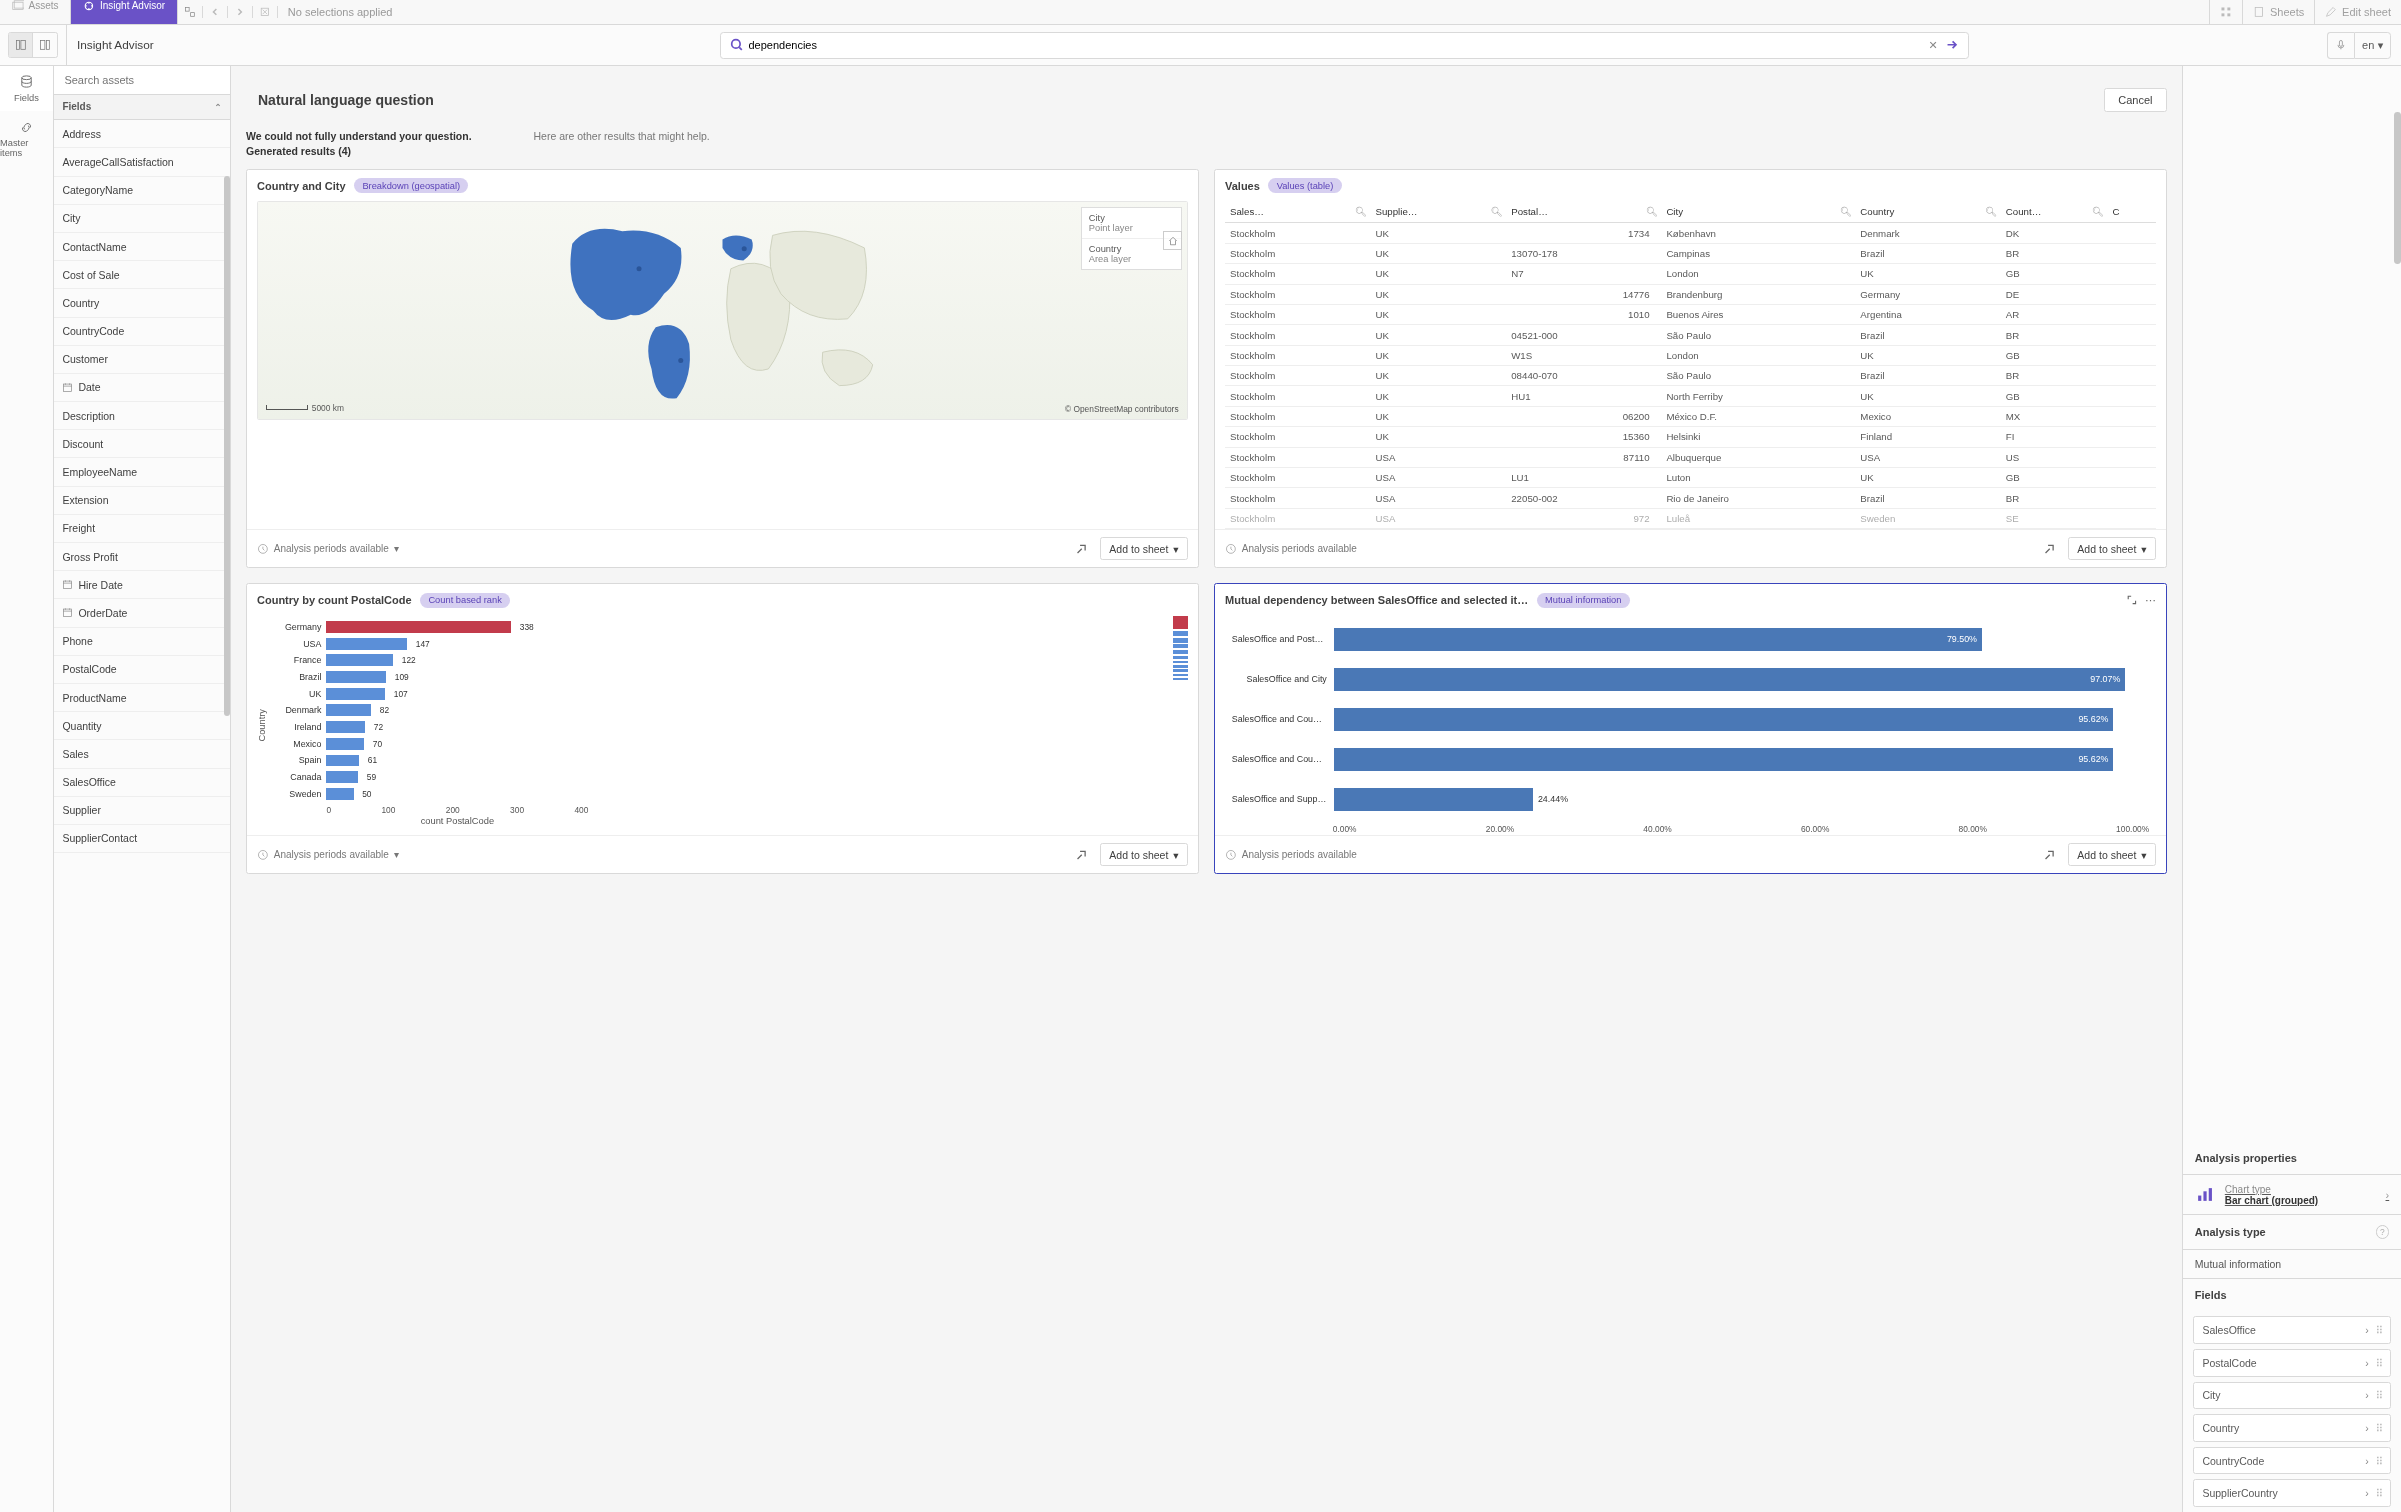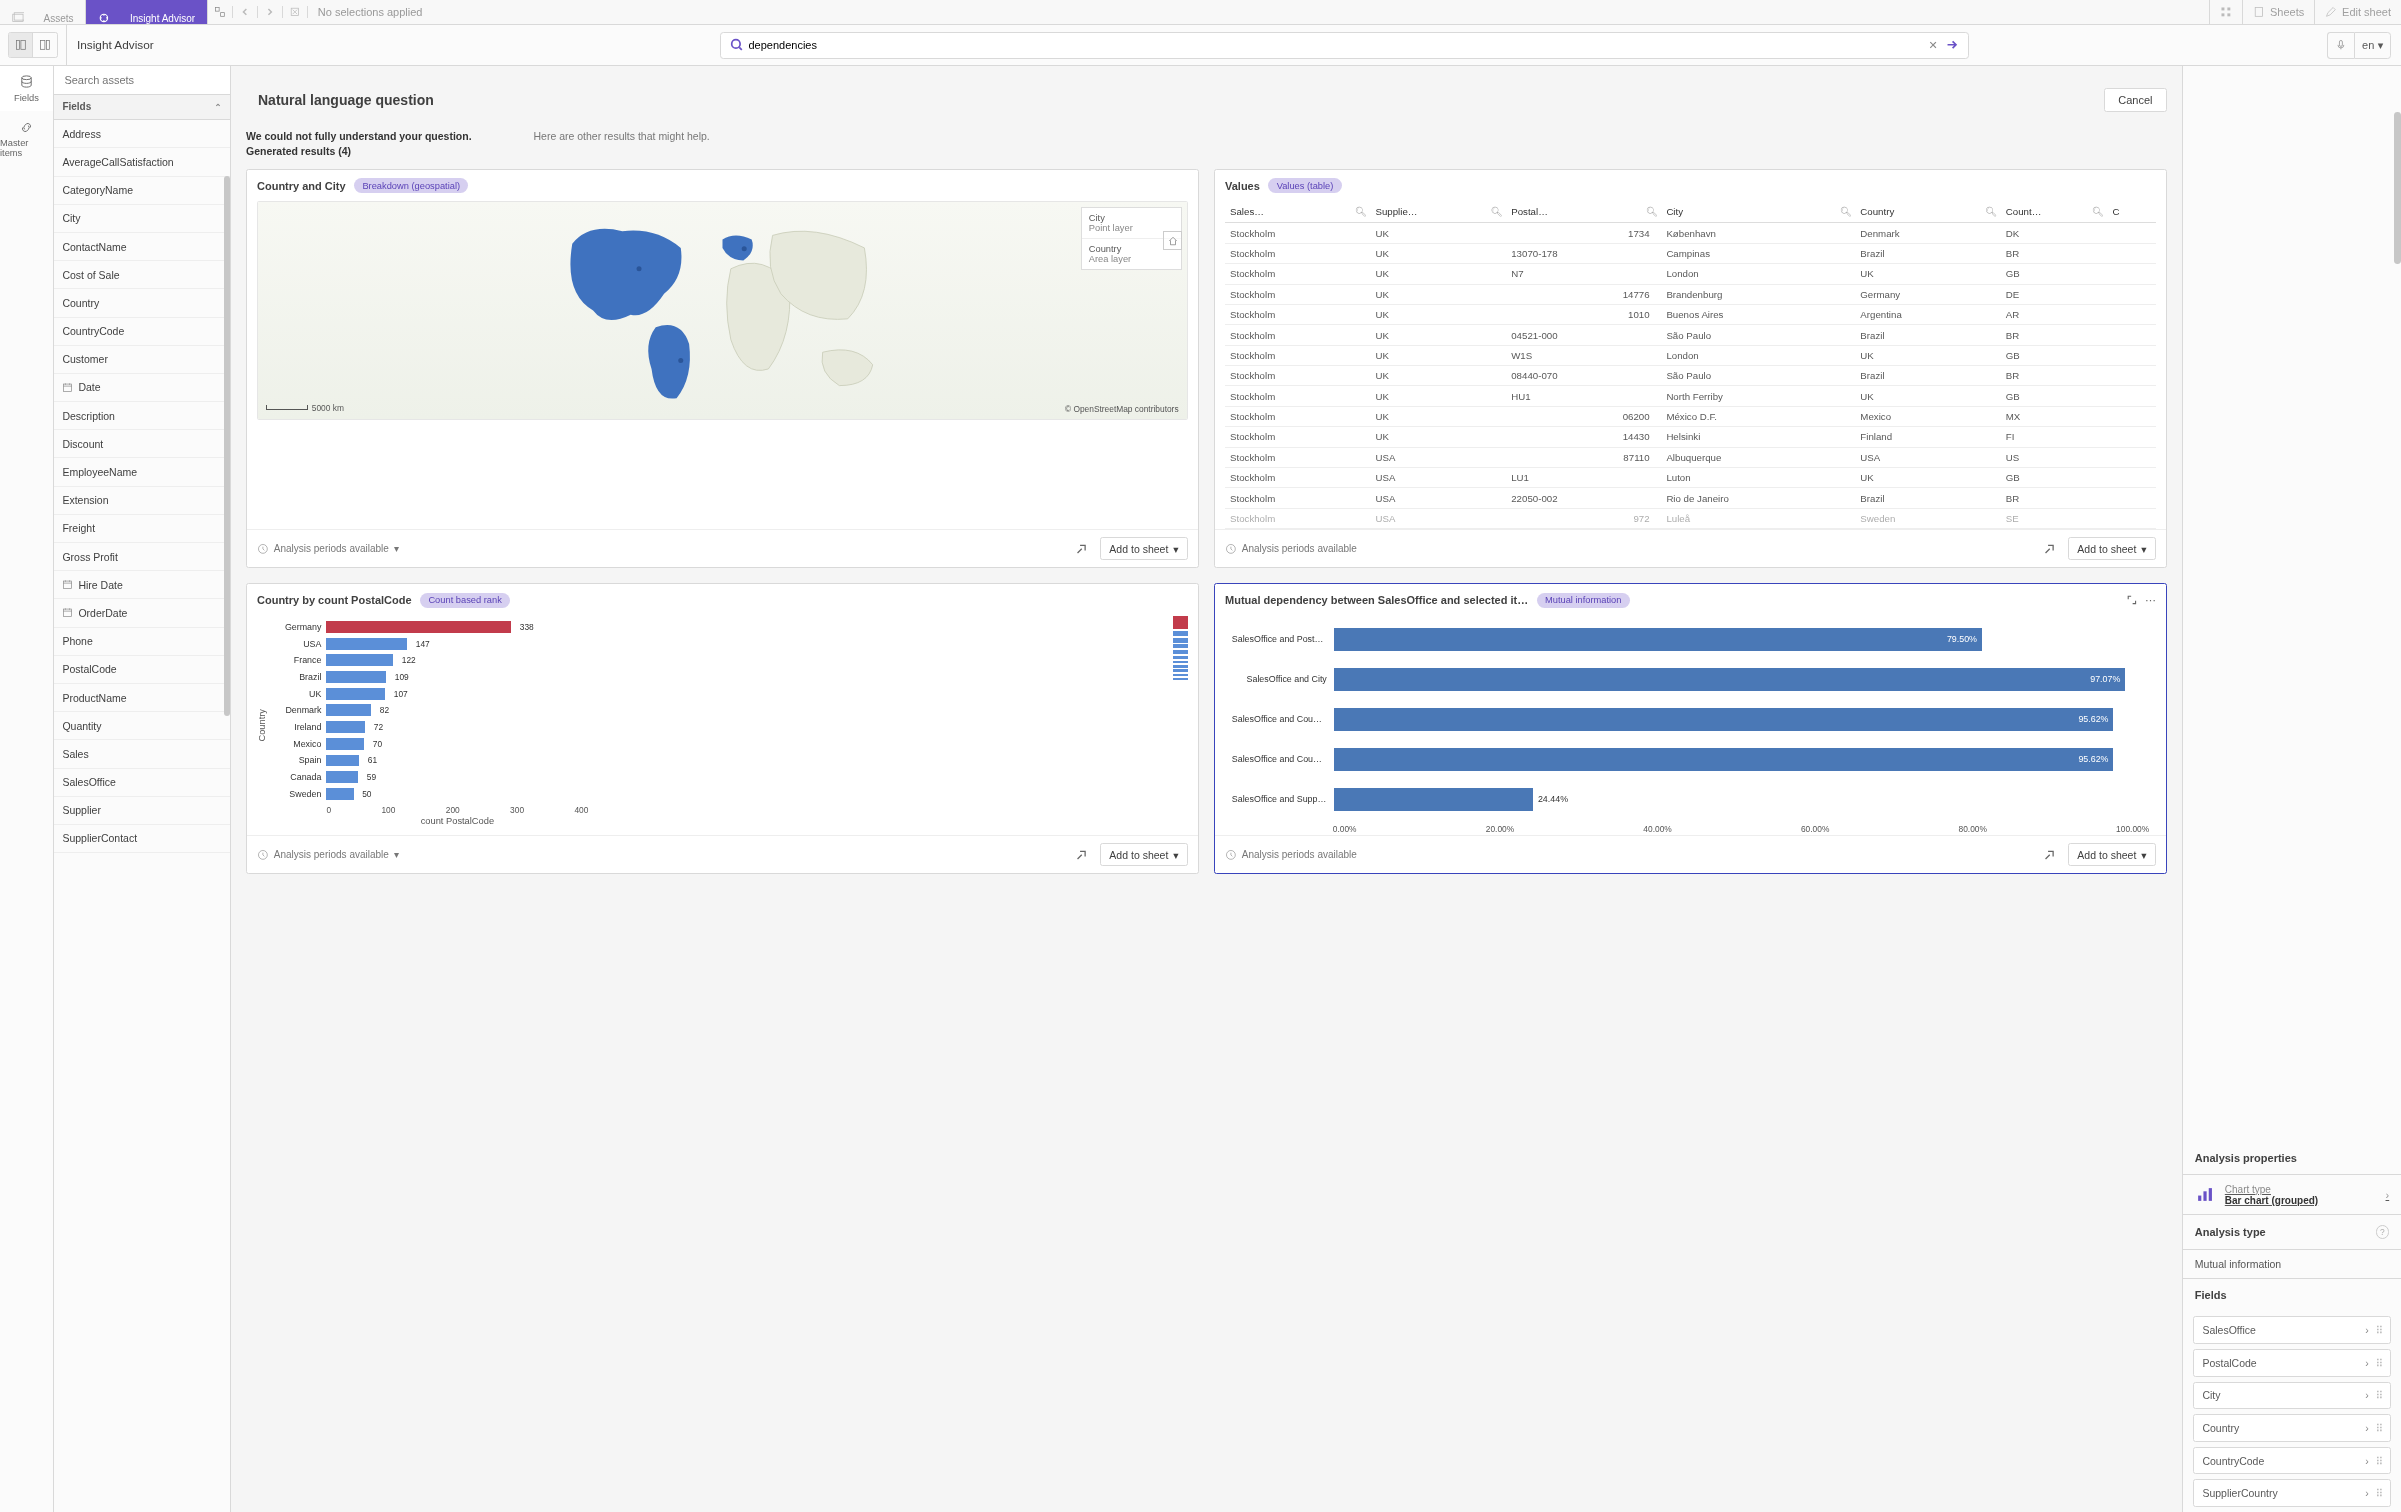--- a/index.html
+++ b/index.html
@@ -14,21 +14,21 @@
     --badge-bg: #d6cff0;
     --badge-text: #5a42b7;
     --header-h: 25px;
     --sub-h: 41px;
     --sel-border: #3944bc;
   }
   * { box-sizing: border-box; font-family: Arial, Helvetica, sans-serif; }
   html, body { margin:0; padding:0; height:100%; width:100%; background:#fff; color:var(--text); font-size:11px;}
   
   .topbar { height:var(--header-h); display:flex; align-items:stretch; border-bottom:0.8px solid var(--border); background:#f8f8f8; }
-  .topbar .tab { display:flex; align-items:flex-end; padding:0 11.8px; border-right:0.8px solid var(--border); font-size:10px; color:#999; gap:20px; }
+  .topbar .tab { display:flex; align-items:flex-start; padding:0 11.8px; border-right:0.8px solid var(--border); font-size:10px; color:#999; gap:5px; }
   .topbar .tab.active { background:var(--purple); color:#fff; }
   .topbar .icons-group { display:flex; align-items:center; }
   .topbar .iconbtn { width:25px; display:flex; align-items:center; justify-content:center; color:#777; border-right:0.8px solid var(--border);}
   .topbar .no-selections { display:flex; align-items:center; padding:0 10px; color:#999; gap:5px;}
   .topbar .right { margin-left:auto; display:flex; align-items:stretch;}
   .topbar .rightbtn { display:flex; align-items:center; padding:0 10px; border-left:0.8px solid var(--border); color:#a0a0a0; gap:5px;}
   
   .secondbar { height:var(--sub-h); display:flex; align-items:center; border-bottom:0.8px solid var(--border); background:#fbfbfb; position:relative;}
   .view-toggles{ display:flex; margin:0 8.4px; border:0.8px solid var(--border); border-radius:2.5px; overflow:hidden;}
   .view-toggles .vt{ width:23.6px; height:23.6px; display:flex; align-items:center; justify-content:center; border-right:0.8px solid var(--border);}
@@ -559,21 +559,21 @@
                     <td>UK</td>
                     <td class="num">06200</td>
                     <td>México D.F.</td>
                     <td>Mexico</td>
                     <td>MX</td>
                     <td></td>
                   </tr>
                   <tr>
                     <td>Stockholm</td>
                     <td>UK</td>
-                    <td class="num">14430</td>
+                    <td class="num">15360</td>
                     <td>Helsinki</td>
                     <td>Finland</td>
                     <td>FI</td>
                     <td></td>
                   </tr>
                   <tr>
                     <td>Stockholm</td>
                     <td>USA</td>
                     <td class="num">87110</td>
                     <td>Albuquerque</td>

